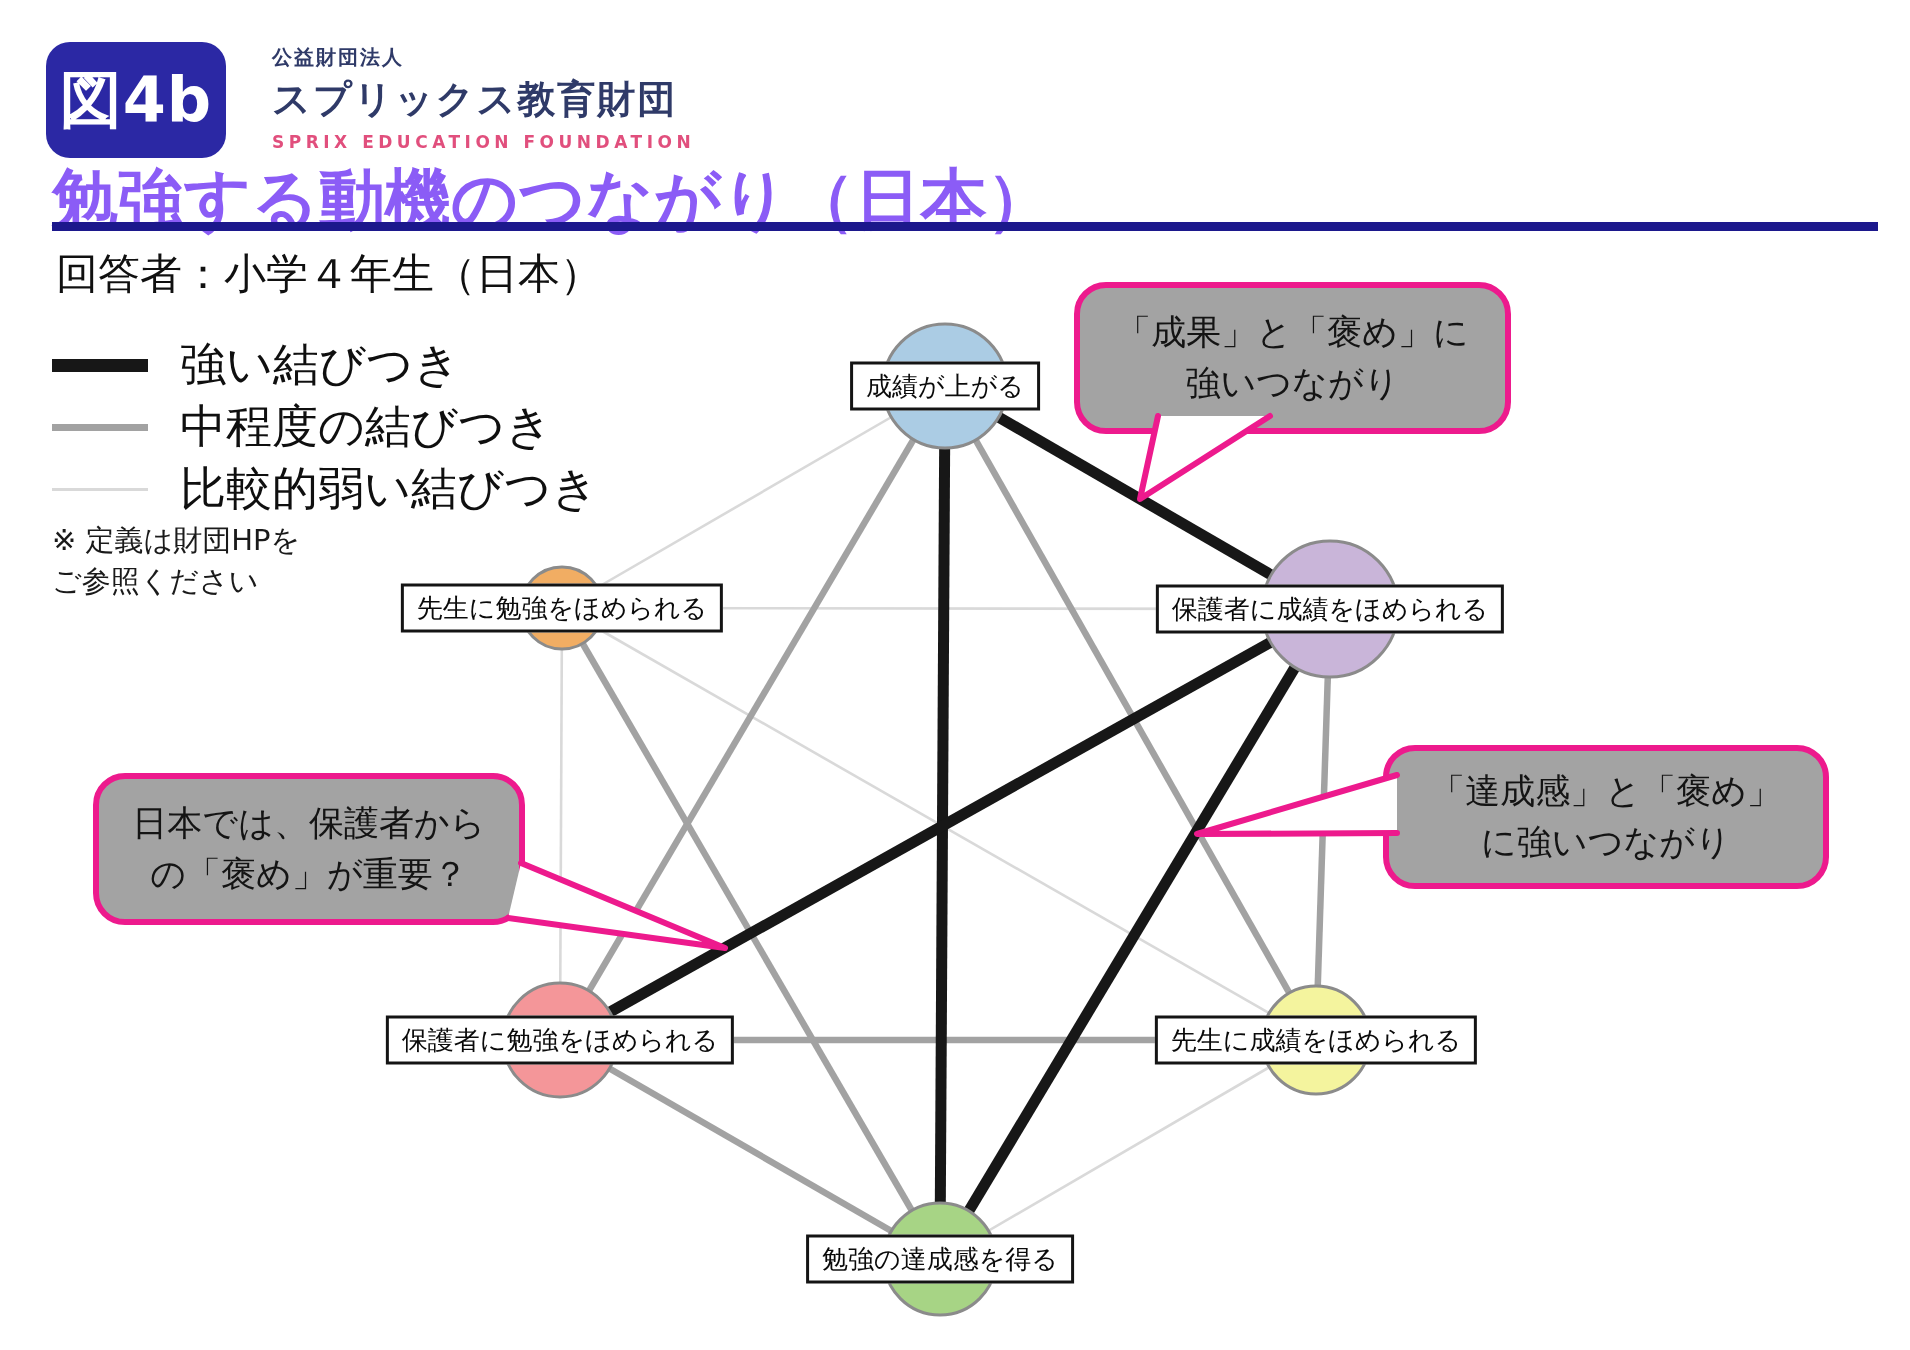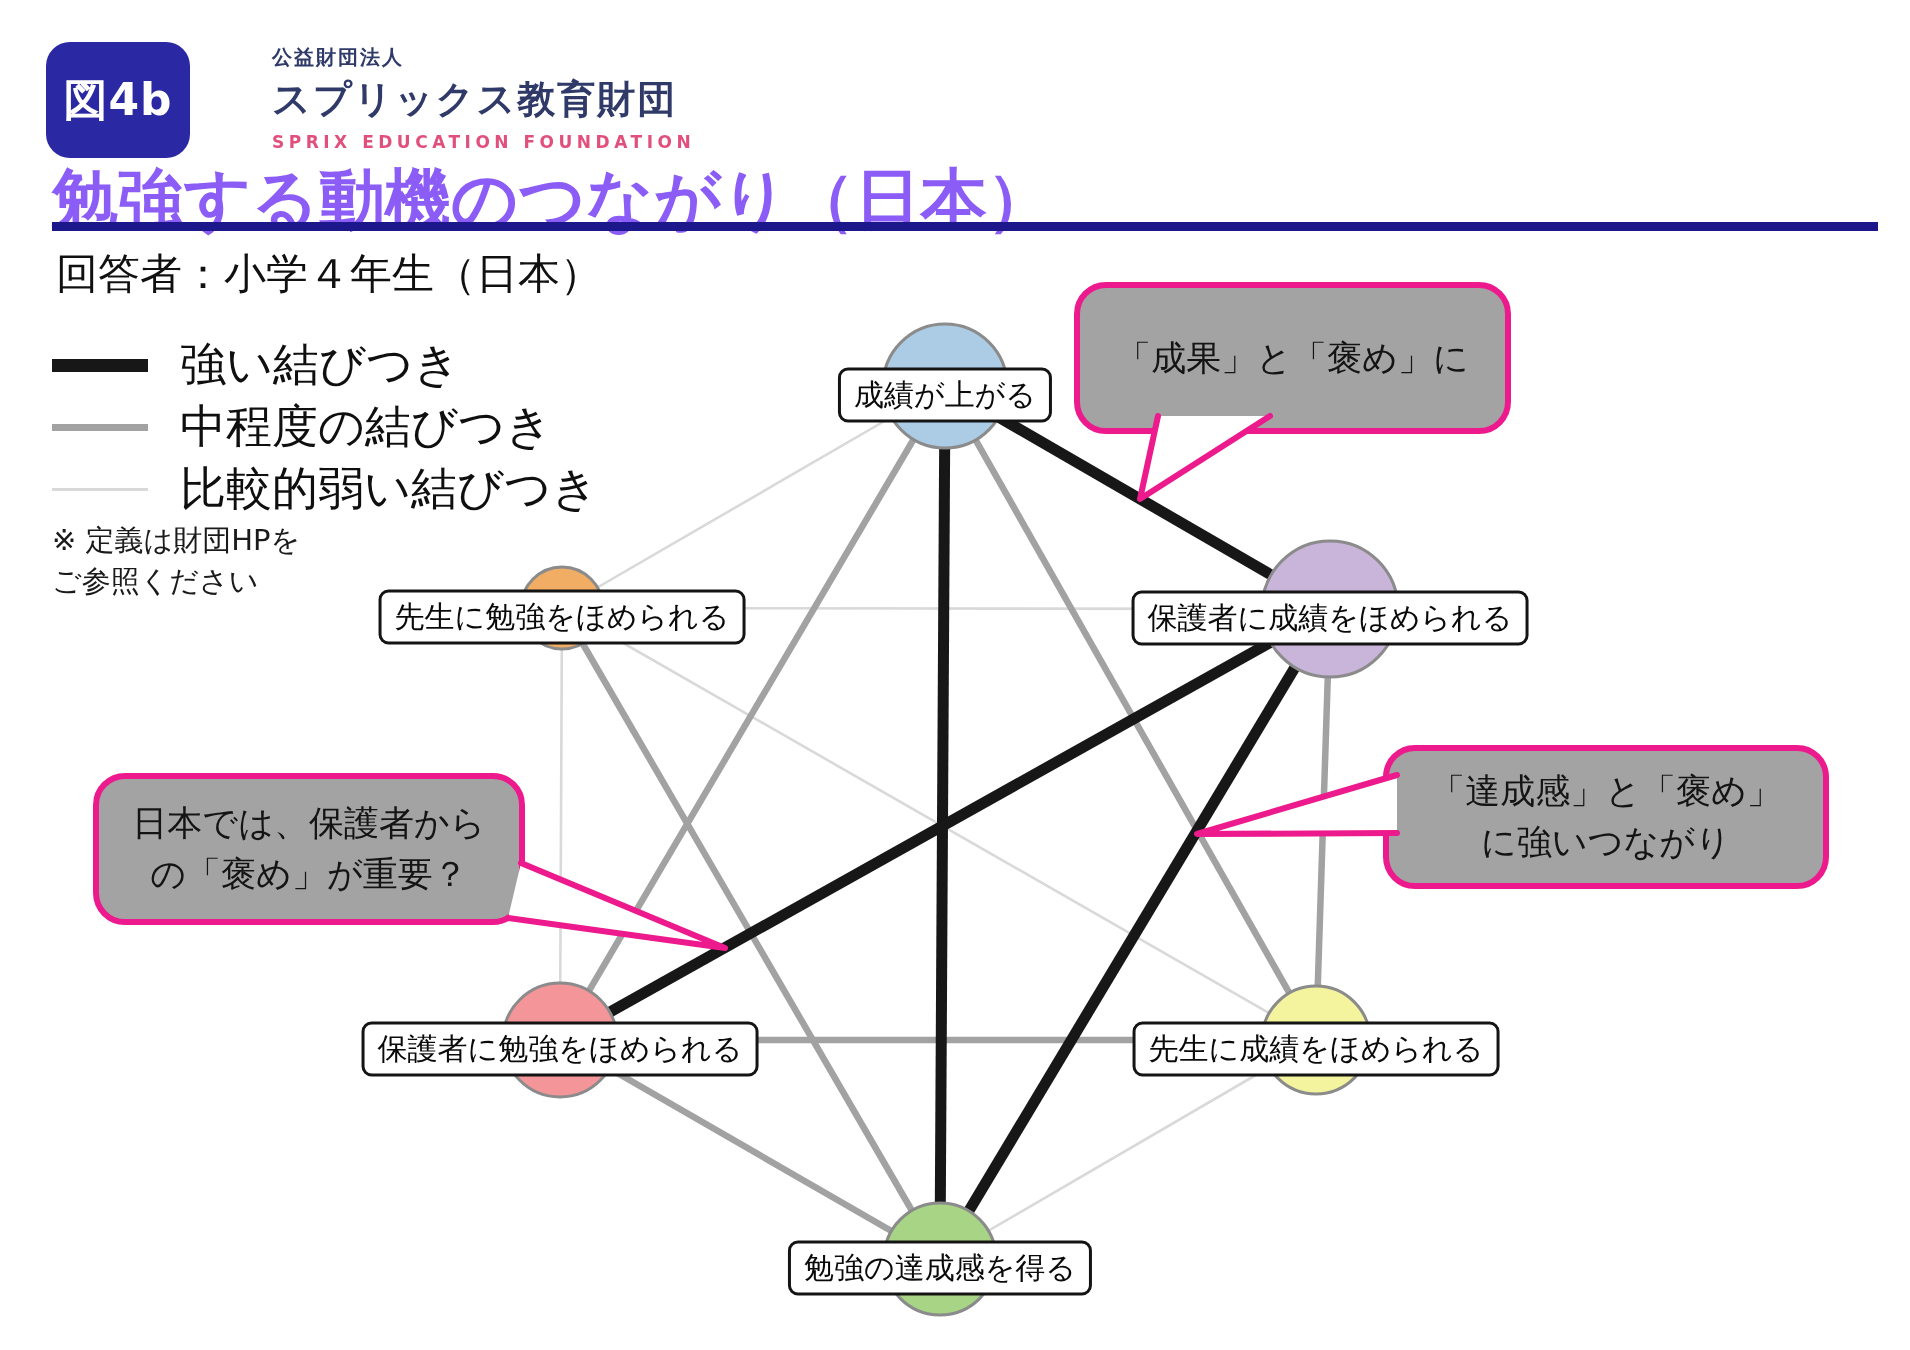--- a/index.html
+++ b/index.html
@@ -2,46 +2,46 @@
 <html style="--accent-pink: #ed1a8d; --brand-navy: #2f3a68; --brand-pink: #e14f7d; --badge-blue: #2b28a4; --rule-blue: #1c188c;"><head>
 <meta charset="utf-8">
 <style>
   html,body{margin:0;padding:0;}
   body{
     width:1910px;height:1350px;position:relative;overflow:hidden;background:#ffffff;
     font-family:"DejaVu Sans","Liberation Sans",sans-serif;color:#111;
   }
   
   .badge{
-    position:absolute;left:46px;top:42px;width:144px;height:116px;
+    position:absolute;left:46px;top:42px;width:180px;height:116px;
     background:var(--badge-blue,#2b28a4);border-radius:24px;color:#fff;
     display:flex;align-items:center;justify-content:center;
-    font-size:44px;font-weight:bold;letter-spacing:1px;
+    font-size:62px;font-weight:bold;letter-spacing:1px;
   }
   .logo{position:absolute;left:272px;top:44px;}
   .logo-small{font-size:20px;font-weight:bold;color:var(--brand-navy,#2f3a68);letter-spacing:2px;}
   .logo-name{font-size:38px;font-weight:bold;color:var(--brand-navy,#2f3a68);letter-spacing:2px;margin-top:3px;}
   .logo-en{font-size:17px;font-weight:bold;color:var(--brand-pink,#e14f7d);letter-spacing:4.5px;margin-top:7px;}
   .page-title{position:absolute;left:52px;top:155px;font-size:66px;font-weight:600;color:#8b5cf6;white-space:nowrap;}
   .title-rule{position:absolute;left:52px;top:222px;width:1826px;height:9px;background:var(--rule-blue,#1c188c);}
   .subtitle{position:absolute;left:56px;top:246px;font-size:42px;font-weight:500;color:#101010;white-space:nowrap;}
 
   
   .legend-row{position:absolute;left:52px;height:44px;display:flex;align-items:center;}
   #lr1{top:343px;} #lr2{top:405px;} #lr3{top:467px;}
   .legend-swatch{width:96px;margin-right:32px;flex:none;background:#000;}
   .legend-label{font-size:46px;font-weight:500;color:#0f0f0f;white-space:nowrap;}
   .legend-note{position:absolute;left:52px;top:520px;font-size:29px;line-height:1.42;color:#1a1a1a;font-weight:500;}
 
   
   .graph-svg{position:absolute;left:0;top:0;z-index:1;}
   .node-label{
     position:absolute;transform:translate(-50%,-50%);z-index:2;
-    background:#fff;border:3px solid #141414;border-radius:10px;
-    padding:4px 13px;font-size:30px;font-weight:500;color:#0a0a0a;white-space:nowrap;margin-top:9px;
+    background:#fff;border:3px solid #141414;border-radius:0;
+    padding:4px 13px;font-size:26px;font-weight:500;color:#0a0a0a;white-space:nowrap;
   }
 
   
   .callout{
     position:absolute;z-index:3;box-sizing:border-box;
     background:#a3a3a3;border:6px solid var(--accent-pink,#ed1a8d);border-radius:32px;
     display:flex;flex-direction:column;align-items:center;justify-content:center;
     text-align:center;font-size:35px;font-weight:500;color:#141414;line-height:1.45;
   }
   #c1{left:1074px;top:282px;width:437px;height:152px;}
@@ -112,20 +112,21 @@
     <div class="node-label" style="left: 1316px; top: 1040px;">先生に成績をほめられる</div>
     <div class="node-label" style="left: 940px; top: 1259px;">勉強の達成感を得る</div>
   </div>
 
 <div class="callout" id="c1">
   <svg class="tail" width="437" height="152">
     <path d="M 84 134 L 66 217 L 196 134"></path>
   </svg>
   <div class="callout-text">
     <div>「成果」と「褒め」に</div>
+    <div>強いつながり</div>
   </div>
 </div>
 <div class="callout" id="c2">
   <svg class="tail" width="446" height="160">
     <path d="M 14 30 L -186 89 L 14 88"></path>
   </svg>
   <div class="callout-text">
     <div>「達成感」と「褒め」</div>
     <div>に強いつながり</div>
   </div>

